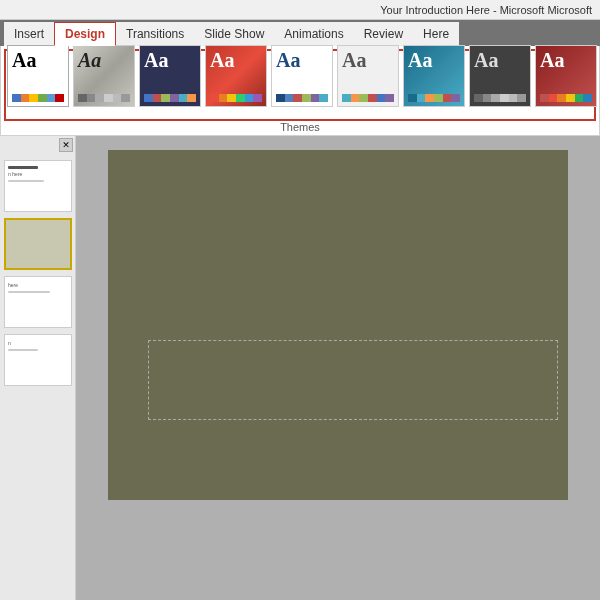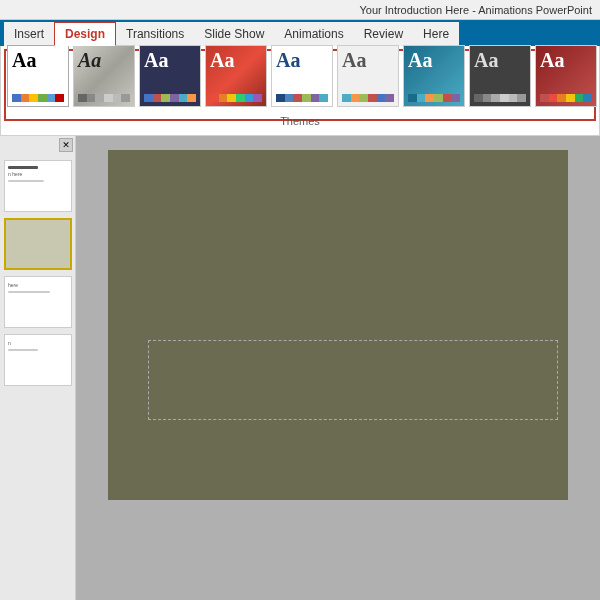--- a/index.html
+++ b/index.html
@@ -23,21 +23,21 @@
       padding-right: 8px;
       border-bottom: 1px solid #ccc;
       font-size: 11px;
       color: #333;
     }
 
     
     .ribbon-tabs {
       display: flex;
       align-items: flex-end;
-      background: #0369a1;
+      background: #737373;
       padding: 2px 0 0 4px;
       gap: 0;
       height: 26px;
     }
     .ribbon-tab {
       padding: 3px 10px;
       font-size: 12px;
       cursor: pointer;
       color: #333;
       background: #f0f0f0;
@@ -101,21 +101,21 @@
     }
 
     .theme-aa {
       font-size: 20px;
       font-weight: bold;
       line-height: 1;
     }
 
     .themes-label {
       position: absolute;
-      bottom: 8px;
+      bottom: 2px;
       left: 50%;
       transform: translateX(-50%);
       font-size: 11px;
       color: #555;
     }
 
     
     .color-bars {
       display: flex;
       width: 100%;
@@ -242,21 +242,21 @@
       margin: 2px 0;
       border-radius: 1px;
     }
     .thumb-line.short { width: 50%; }
     .thumb-line.dark { background: #555; }
   </style>
 </head>
 <body>
 
 <div class="title-bar">
-  <span>Your Introduction Here - Animations PowerPoint</span>
+  <span>Your Introduction Here - Microsoft Microsoft</span>
 </div>
 
 <div class="ribbon-tabs">
   <button class="ribbon-tab">Insert</button>
   <button class="ribbon-tab active">Design</button>
   <button class="ribbon-tab">Transitions</button>
   <button class="ribbon-tab">Slide Show</button>
   <button class="ribbon-tab">Animations</button>
   <button class="ribbon-tab">Review</button>
   <button class="ribbon-tab">Here</button>

